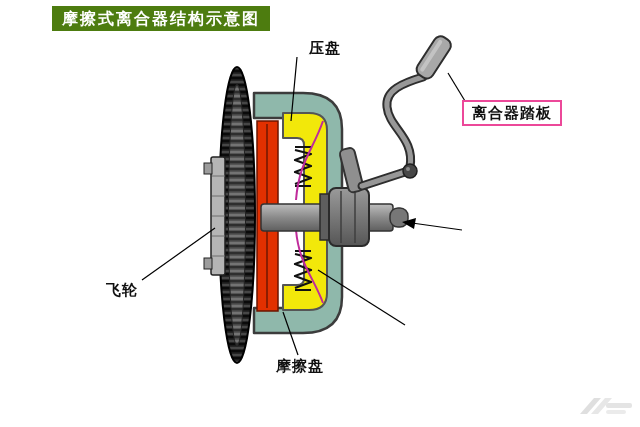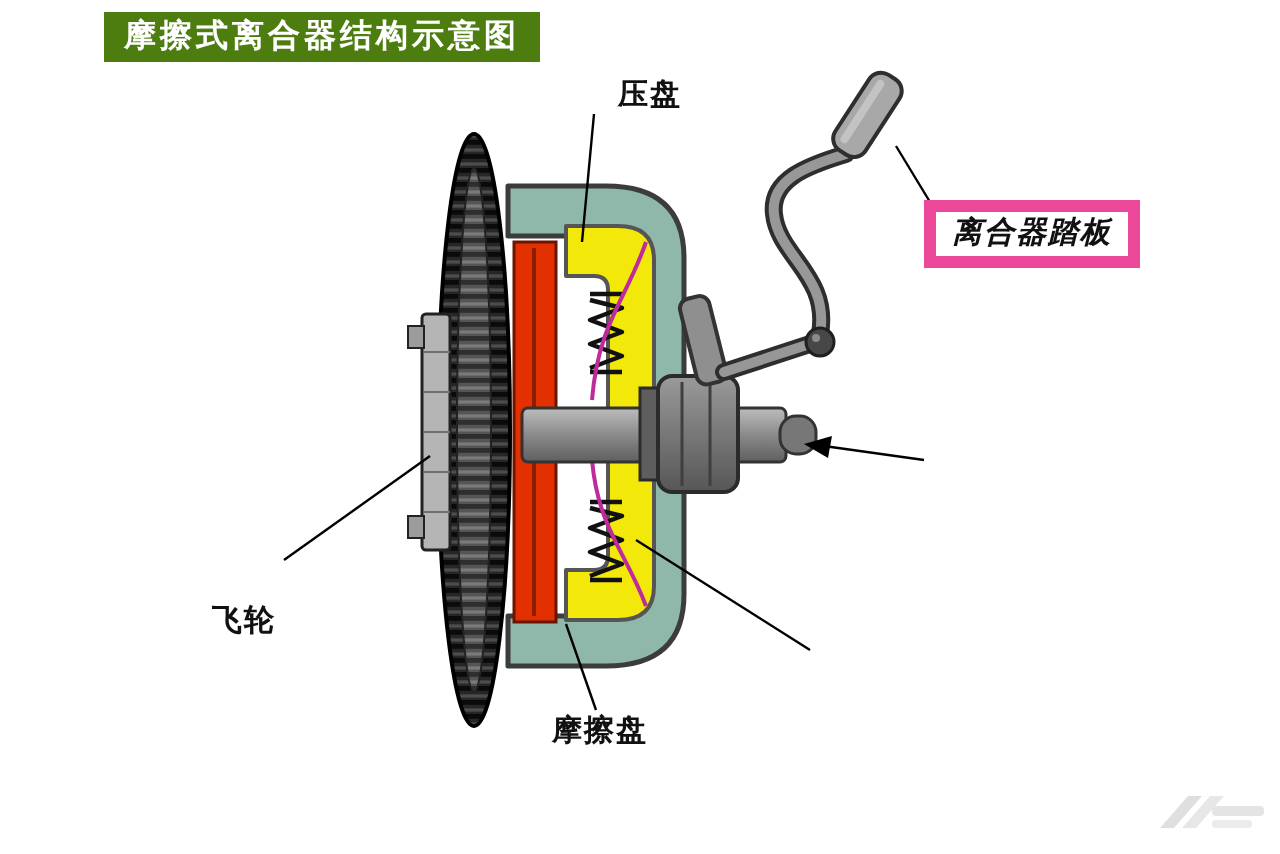--- a/index.html
+++ b/index.html
@@ -11,21 +11,21 @@
   .title-banner {
     position:absolute; left:6px; top:6px;
     background:#4d7c0f; color:#ffffff;
     font-size:16px; font-weight:700; letter-spacing:2px;
     padding:3px 10px; line-height:19px;margin-left:46px;
   }
   .label {
     position:absolute; color:#111111; font-size:15px; font-weight:700;
     letter-spacing:1px; white-space:nowrap; line-height:18px;
   }
-  .label.boxed { border:6px solid #ec4899; background:#fff; padding:2px 8px;font-style:italic; }
+  .label.boxed { border:2px solid #ec4899; background:#fff; padding:2px 8px; }
 </style>
 </head>
 <body>
 
 <div class="stage">
 
   <svg width="640" height="427" viewBox="0 0 640 427">
     <defs>
       <pattern id="pTeeth" width="6" height="7" patternUnits="userSpaceOnUse">
         <rect width="6" height="7" fill="#262626"></rect>
@@ -114,15 +114,15 @@
   <div class="title-banner">摩擦式离合器结构示意图</div>
 
   <div class="label" style="left:284px; top:39px;margin-left:25px;">压盘</div>
 
   <div class="label boxed" style="left:462px; top:100px;">离合器踏板</div>
 
 
 
   <div class="label" style="left:276px; top:357px;">摩擦盘</div>
 
-  <div class="label" style="left:106px; top:281px;margin-top:21px;">飞轮</div>
+  <div class="label" style="left:106px; top:281px;">飞轮</div>
 
 </div>
 
 </body></html>

